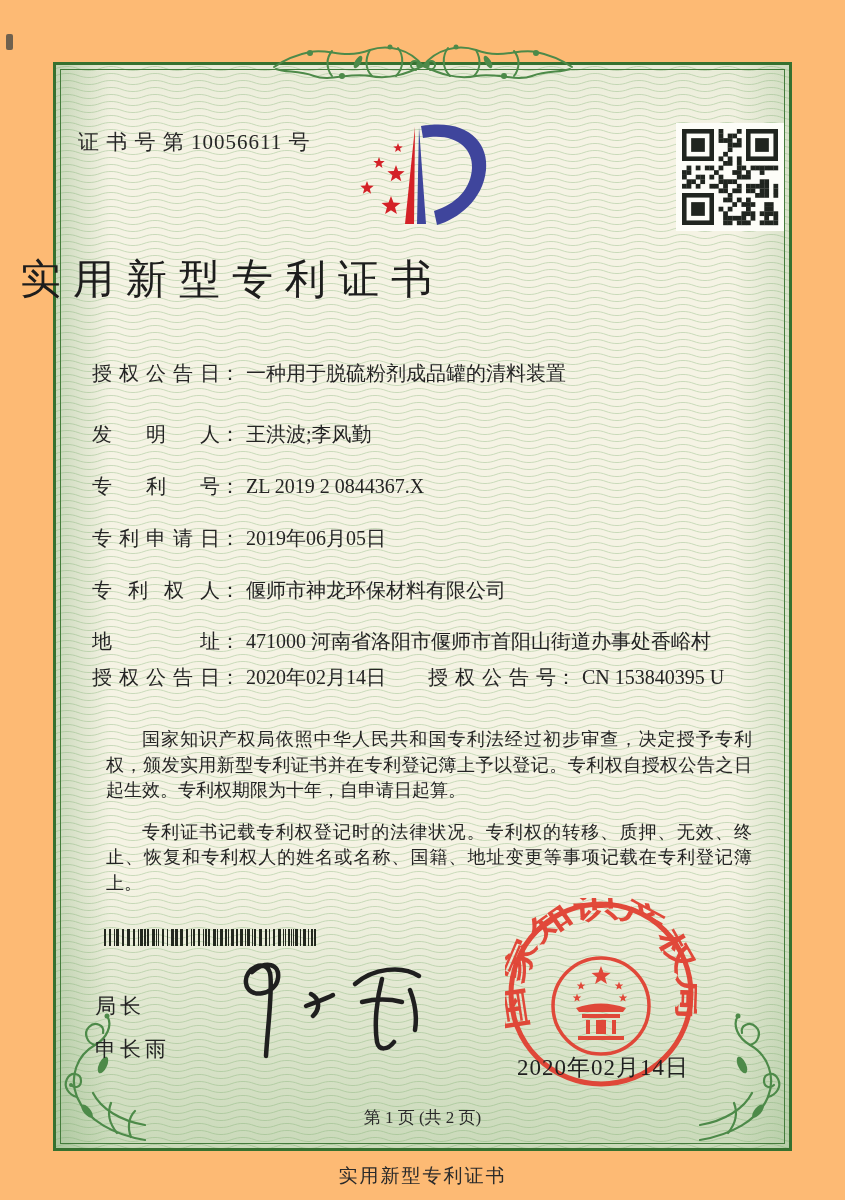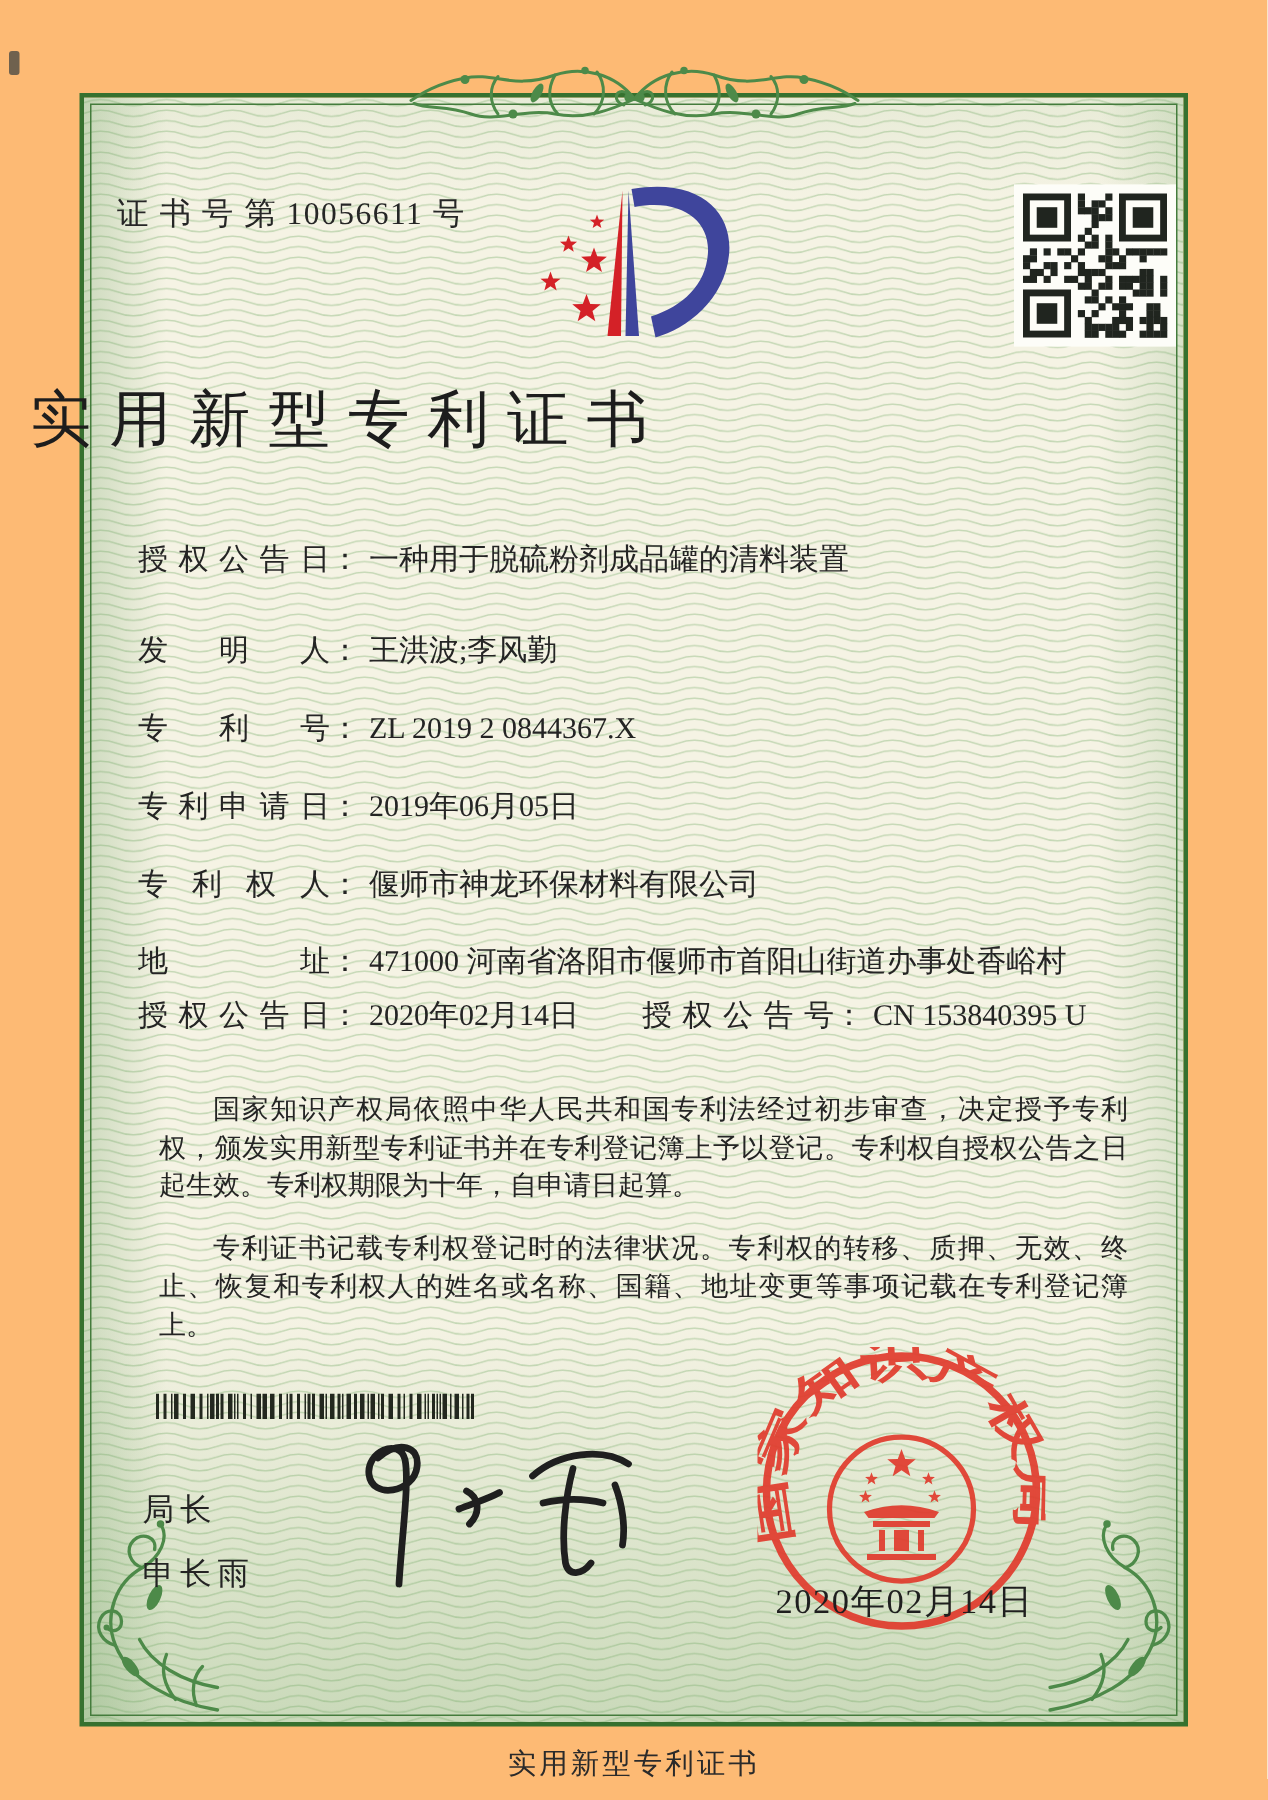--- a/index.html
+++ b/index.html
@@ -414,15 +414,16 @@
       <path d="M-25,2 Q0,-7 25,2 L22,6 L-22,6 Z"></path>
       <rect x="-19" y="8" width="38" height="4"></rect>
       <rect x="-15" y="14" width="4" height="14"></rect>
         <rect x="-5" y="14" width="10" height="14"></rect>
         <rect x="11" y="14" width="4" height="14"></rect>
       <rect x="-23" y="30" width="46" height="4"></rect>
     </g>
   </svg>
   <div class="seal-date">2020年02月14日</div>
 
+  <div class="page-indicator">第 1 页 (共 2 页)</div>
   <div class="back-note">实用新型专利证书</div>
 
 </div>
 
 </body></html>

